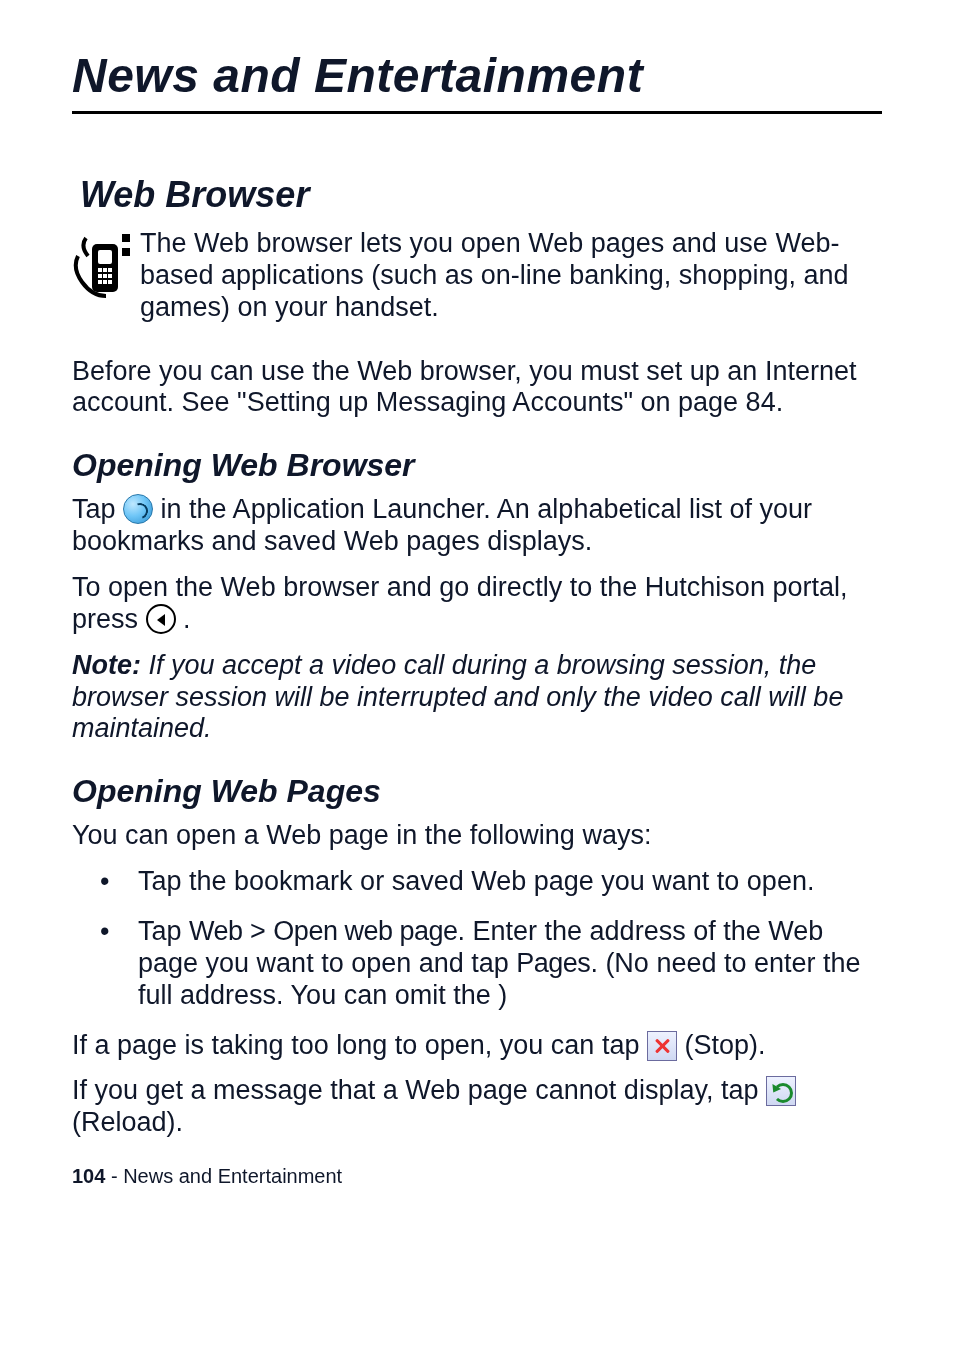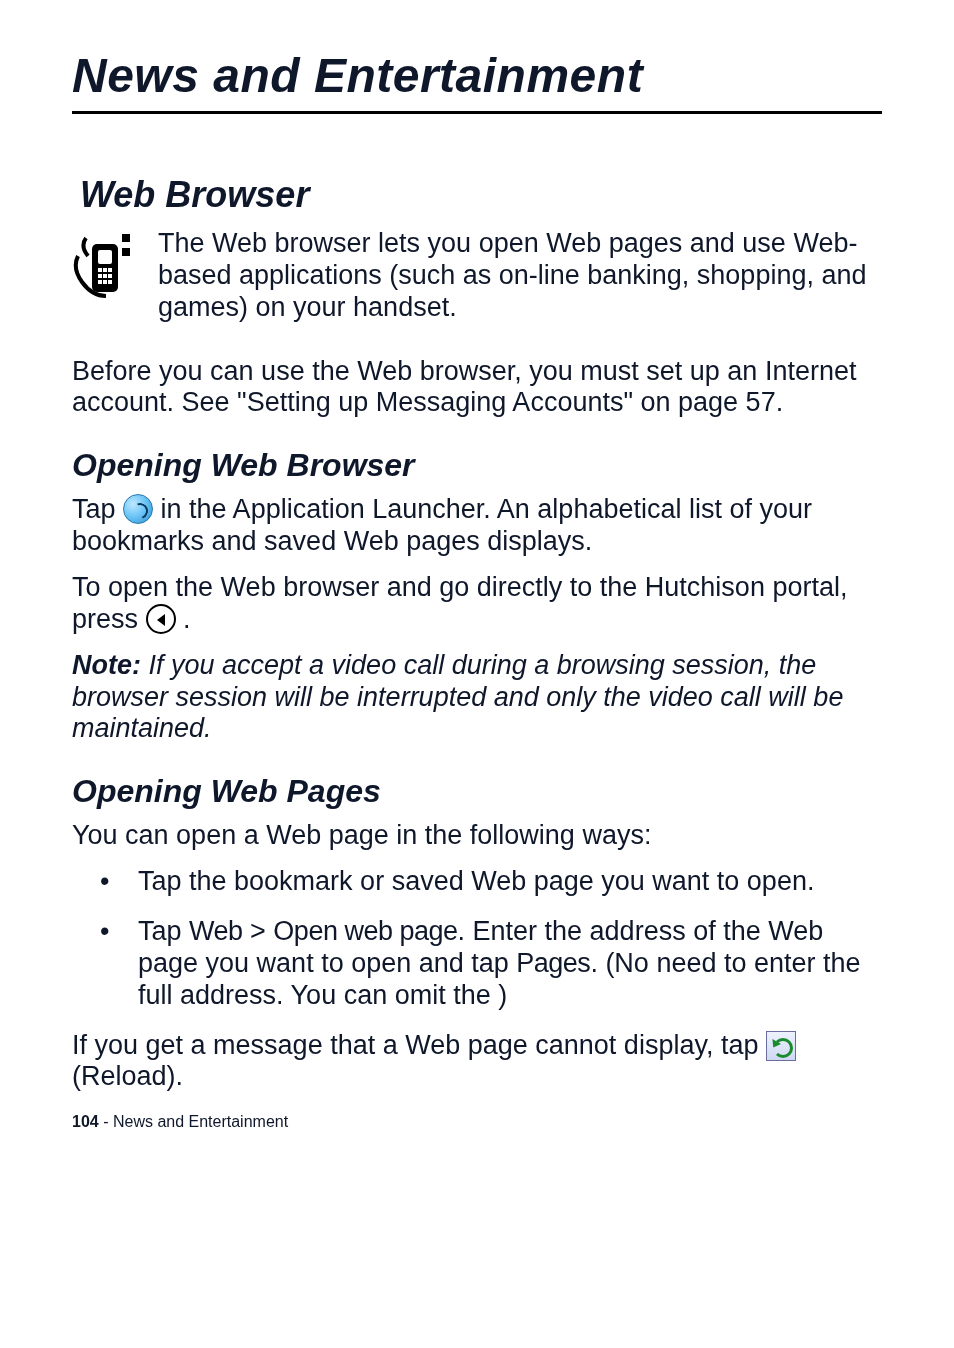--- a/index.html
+++ b/index.html
@@ -41,21 +41,20 @@
     font-size: 27px;
     line-height: 1.18;
     margin: 6px 0 14px 0;
   }
   .body-indent {
     padding-left: 0;
   }
   .intro-row {
     display: flex;
     align-items: flex-start;
-    gap: 18px;
     margin-bottom: 18px;
   }
   .illus {
     flex: 0 0 68px;
     height: 82px;
     margin-top: 4px;
   }
   .note-label {
     font-weight: bold;
     font-style: italic;
@@ -156,22 +155,22 @@
     content: "";
     position: absolute;
     left: 3px; top: 9px;
     width: 0; height: 0;
     border-left: 5px solid transparent;
     border-right: 5px solid transparent;
     border-top: 7px solid #1a8a2e;
     transform: rotate(30deg);
   }
   .footer {
-    font-size: 16px;
-    margin-top: 20px;
+    font-size: 20px;
+    margin-top: 26px;
   }
   .footer .pn {
     font-weight: bold;
   }
 </style>
 </head>
 <body>
 
 <div class="page">
 
@@ -193,21 +192,21 @@
         <rect x="31" y="54" width="4" height="4" fill="#fff"></rect>
         <rect x="36" y="54" width="4" height="4" fill="#fff"></rect>
       <path d="M6 30 Q0 42 10 56 Q20 70 34 70" fill="none" stroke="#000" stroke-width="4"></path>
       <rect x="50" y="8" width="8" height="8" fill="#000"></rect>
       <rect x="50" y="22" width="8" height="8" fill="#000"></rect>
       <path d="M14 12 Q8 20 16 30" fill="none" stroke="#000" stroke-width="4"></path>
     </svg>
     <div class="body body-indent">The Web browser lets you open Web pages and use Web-based applications (such as on-line banking, shopping, and games) on your handset.</div>
   </div>
 
-  <div class="body">Before you can use the Web browser, you must set up an Internet account. See "Setting up Messaging Accounts" on page 57.</div>
+  <div class="body">Before you can use the Web browser, you must set up an Internet account. See "Setting up Messaging Accounts" on page 84.</div>
 
   <div class="h2">Opening Web Browser</div>
 
   <div class="body">
     <span>Tap </span>
     <span class="inline-icon circle-icon browser-round"></span>
     <span> in the Application Launcher. An alphabetical list of your bookmarks and saved Web pages displays.</span>
   </div>
 
   <div class="body">
@@ -225,20 +224,25 @@
 
   <ul class="bullets">
     <li>
       <span>Tap the bookmark or saved Web page you want to open.</span>
     </li>
     <li>
       <span>Tap </span><span class="cond">Web</span><span> &gt; </span><span class="cond">Open web page</span><span>. Enter the address of the Web page you want to open and tap </span><span class="cond">Pages</span><span>. (No need to enter the full address. You can omit the </span><span>)</span>
     </li>
   </ul>
 
+  <div class="body">
+    <span>If a page is taking too long to open, you can tap </span>
+    <span class="square-btn stop-x"></span>
+    <span> (Stop).</span>
+  </div>
 
   <div class="body">
     <span>If you get a message that a Web page cannot display, tap </span>
     <span class="square-btn reload-r"></span>
     <span> (Reload).</span>
   </div>
 
   <div class="footer">
     <span class="pn">104</span><span> - </span><span>News and Entertainment</span>
   </div>

